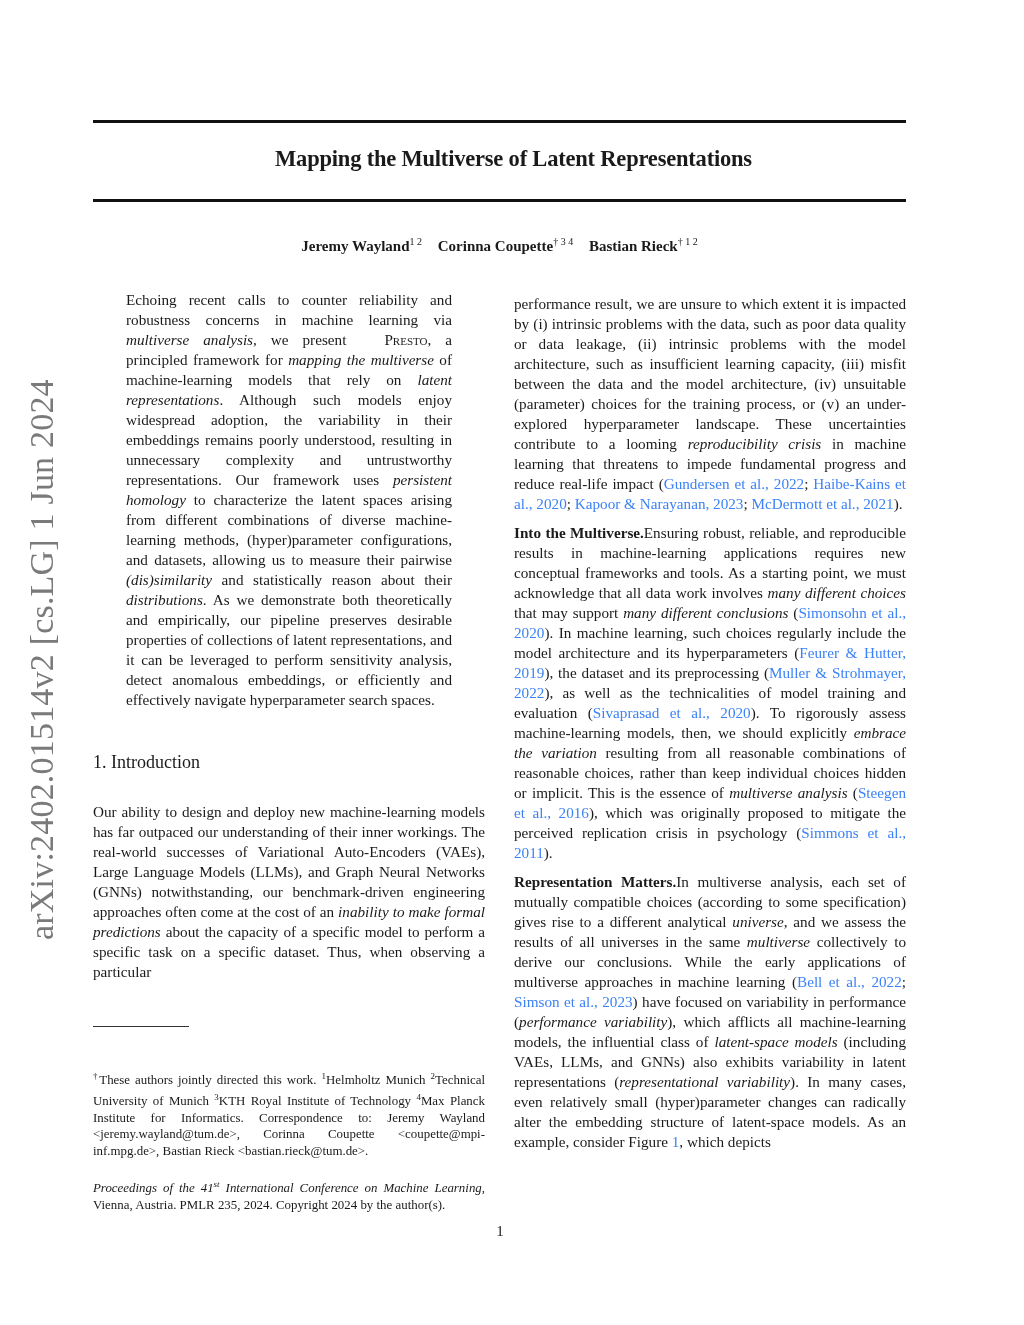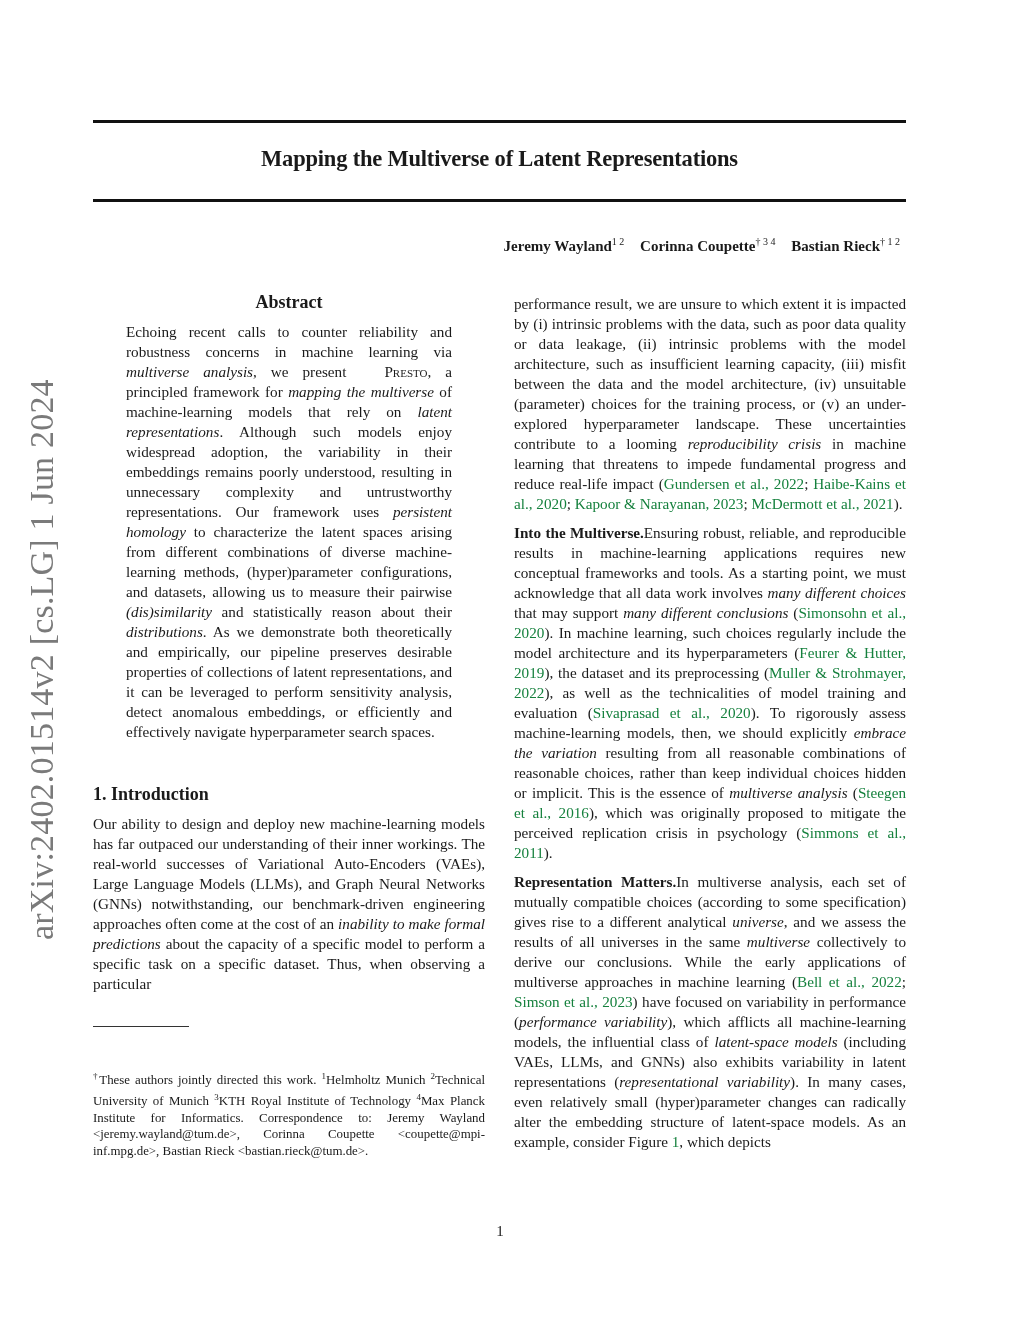--- a/index.html
+++ b/index.html
@@ -5,50 +5,50 @@
   html, body { margin: 0; padding: 0; background: #ffffff; }
   body {
     width: 1024px; height: 1325px; position: relative; overflow: hidden;
     font-family: "Liberation Serif", "DejaVu Serif", serif;
     color: #1a1a1a;
   }
   .rule { position: absolute; left: 93px; width: 813px; background: #111; }
   .rule.top { top: 120px; height: 3px; }
   .rule.bottom { top: 199px; height: 3px; }
   .title {
-    position: absolute; top: 146px; left: 93px; width: 813px;
+    position: absolute; top: 146px; left: 107px; width: 813px;
     text-align: center; font-weight: bold; font-size: 22.5px; letter-spacing: -0.2px;
   }
   .authors {
     position: absolute; top: 236px; left: 93px; width: 813px;
-    text-align: right; font-weight: bold; font-size: 15px;
+    text-align: center; font-weight: bold; font-size: 15px;
   }
   .authors .au { margin: 0 6px; }
   .authors sup { font-weight: normal; font-size: 10px; vertical-align: 6px; }
   .arxiv-stamp {
     position: absolute; left: 20px; top: 360px;
     width: 580px; height: 44px;
     transform-origin: 0 0;
     transform: translate(0, 580px) rotate(-90deg);
     font-size: 34px; color: #7a7a7a; white-space: nowrap; line-height: 44px;
     letter-spacing: 0.2px;
   }
   .col { position: absolute; font-size: 15.2px; line-height: 20px; text-align: justify; }
   .col-left { left: 93px; top: 290px; width: 392px; }
   .col-right { left: 514px; top: 294px; width: 392px; }
   .abstract-head {
     text-align: center; font-weight: bold; font-size: 18px; margin: 0 0 8px 0; line-height: 24px;
   }
   .abstract-body { margin: 0 33px 0 33px; width: 326px; }
-  .section-head { font-weight: bold; font-size: 18px; margin: 40px 0 8px 0; line-height: 24px; }
+  .section-head { font-weight: normal; font-size: 18px; margin: 40px 0 28px 0; line-height: 24px; }
   p { margin: 0; }
   .para + .para { margin-top: 9px; }
   .run-in { font-weight: bold; }
   em, .it { font-style: italic; }
-  .cite { color: #15803d; }
+  .cite { color: #3b82f6; }
   .sc { font-variant: small-caps; margin-left: 24px; }
   .footnote-rule { position: absolute; left: 93px; top: 1026px; width: 96px; height: 1px; background: #333; }
   .footnotes {
     position: absolute; left: 93px; top: 1068px; width: 392px;
     font-size: 12.9px; line-height: 16.8px; text-align: justify;
   }
   .footnotes sup { font-size: 9px; vertical-align: 5px; }
   .footnotes .proc { margin-top: 16px; }
   .page-number { position: absolute; top: 1223px; left: 0; width: 1000px; text-align: center; font-size: 15px; }
 </style>
@@ -61,31 +61,31 @@
 
 <div class="authors">
   <span class="au"><span>Jeremy Wayland</span><sup>1 2</sup></span>
   <span class="au"><span>Corinna Coupette</span><sup>† 3 4</sup></span>
   <span class="au"><span>Bastian Rieck</span><sup>† 1 2</sup></span>
 </div>
 
 <div class="arxiv-stamp">arXiv:2402.01514v2  [cs.LG]  1 Jun 2024</div>
 
 <div class="col col-left">
-  <div class="abstract-head">Abstract</div>
   <p class="abstract-body">Echoing recent calls to counter reliability and robustness concerns in machine learning via <em>multiverse analysis</em>, we present <span class="sc">Presto</span>, a principled framework for <em>mapping the multiverse</em> of machine-learning models that rely on <em>latent representations</em>. Although such models enjoy widespread adoption, the variability in their embeddings remains poorly understood, resulting in unnecessary complexity and untrustworthy representations. Our framework uses <em>persistent homology</em> to characterize the latent spaces arising from different combinations of diverse machine-learning methods, (hyper)parameter configurations, and datasets, allowing us to measure their pairwise <em>(dis)similarity</em> and statistically reason about their <em>distributions</em>.  As we demonstrate both theoretically and empirically, our pipeline preserves desirable properties of collections of latent representations, and it can be leveraged to perform sensitivity analysis, detect anomalous embeddings, or efficiently and effectively navigate hyperparameter search spaces.</p>
 
   <div class="section-head">1. Introduction</div>
   <p>Our ability to design and deploy new machine-learning models has far outpaced our understanding of their inner workings.  The real-world successes of Variational Auto-Encoders (VAEs), Large Language Models (LLMs), and Graph Neural Networks (GNNs) notwithstanding, our benchmark-driven engineering approaches often come at the cost of an <em>inability to make formal predictions</em> about the capacity of a specific model to perform a specific task on a specific dataset.  Thus, when observing a particular </p>
 </div>
 
 <div class="col col-right">
   <p class="para">performance result, we are unsure to which extent it is impacted by (i) intrinsic problems with the data, such as poor data quality or data leakage, (ii) intrinsic problems with the model architecture, such as insufficient learning capacity, (iii) misfit between the data and the model architecture, (iv) unsuitable (parameter) choices for the training process, or (v) an under-explored hyperparameter landscape. These uncertainties contribute to a looming <em>reproducibility crisis</em> in machine learning that threatens to impede fundamental progress and reduce real-life impact (<a class="cite">Gundersen et al., 2022</a>; <a class="cite">Haibe-Kains et al., 2020</a>; <a class="cite">Kapoor &amp; Narayanan, 2023</a>; <a class="cite">McDermott et al., 2021</a>).</p>
   <p class="para"><span class="run-in">Into the Multiverse.</span><span>Ensuring robust, reliable, and reproducible results in machine-learning applications requires new conceptual frameworks and tools. As a starting point, we must acknowledge that all data work involves <em>many different choices</em> that may support <em>many different conclusions</em> (<a class="cite">Simonsohn et al., 2020</a>). In machine learning, such choices regularly include the model architecture and its hyperparameters (<a class="cite">Feurer &amp; Hutter, 2019</a>), the dataset and its preprocessing (<a class="cite">Muller &amp; Strohmayer, 2022</a>), as well as the technicalities of model training and evaluation (<a class="cite">Sivaprasad et al., 2020</a>). To rigorously assess machine-learning models, then, we should explicitly <em>embrace the variation</em> resulting from all reasonable combinations of reasonable choices, rather than keep individual choices hidden or implicit. This is the essence of <em>multiverse analysis</em> (<a class="cite">Steegen et al., 2016</a>), which was originally proposed to mitigate the perceived replication crisis in psychology (<a class="cite">Simmons et al., 2011</a>).</span></p>
   <p class="para"><span class="run-in">Representation Matters.</span><span>In multiverse analysis, each set of mutually compatible choices (according to some specification) gives rise to a different analytical <em>universe</em>, and we assess the results of all universes in the same <em>multiverse</em> collectively to derive our conclusions.  While the early applications of multiverse approaches in machine learning (<a class="cite">Bell et al., 2022</a>; <a class="cite">Simson et al., 2023</a>) have focused on variability in performance (<em>performance variability</em>), which afflicts all machine-learning models, the influential class of <em>latent-space models</em> (including VAEs, LLMs, and GNNs) also exhibits variability in latent representations (<em>representational variability</em>).  In many cases, even relatively small (hyper)parameter changes can radically alter the embedding structure of latent-space models.  As an example, consider Figure <a class="cite">1</a>, which depicts</span></p>
 </div>
 
 <div class="footnote-rule"></div>
 <div class="footnotes">
   <p><sup>†</sup>These authors jointly directed this work.  <sup>1</sup>Helmholtz Munich <sup>2</sup>Technical University of Munich <sup>3</sup>KTH Royal Institute of Technology <sup>4</sup>Max Planck Institute for Informatics. Correspondence to: Jeremy Wayland &lt;jeremy.wayland@tum.de&gt;, Corinna Coupette &lt;coupette@mpi-inf.mpg.de&gt;, Bastian Rieck &lt;bastian.rieck@tum.de&gt;.</p>
+  <p class="proc"><span class="it">Proceedings of the </span><span class="it">41</span><sup class="it">st</sup><span class="it"> International Conference on Machine Learning</span><span>, Vienna, Austria. PMLR 235, 2024. Copyright 2024 by the author(s).</span></p>
 </div>
 
 <div class="page-number">1</div>
 
 </body></html>

